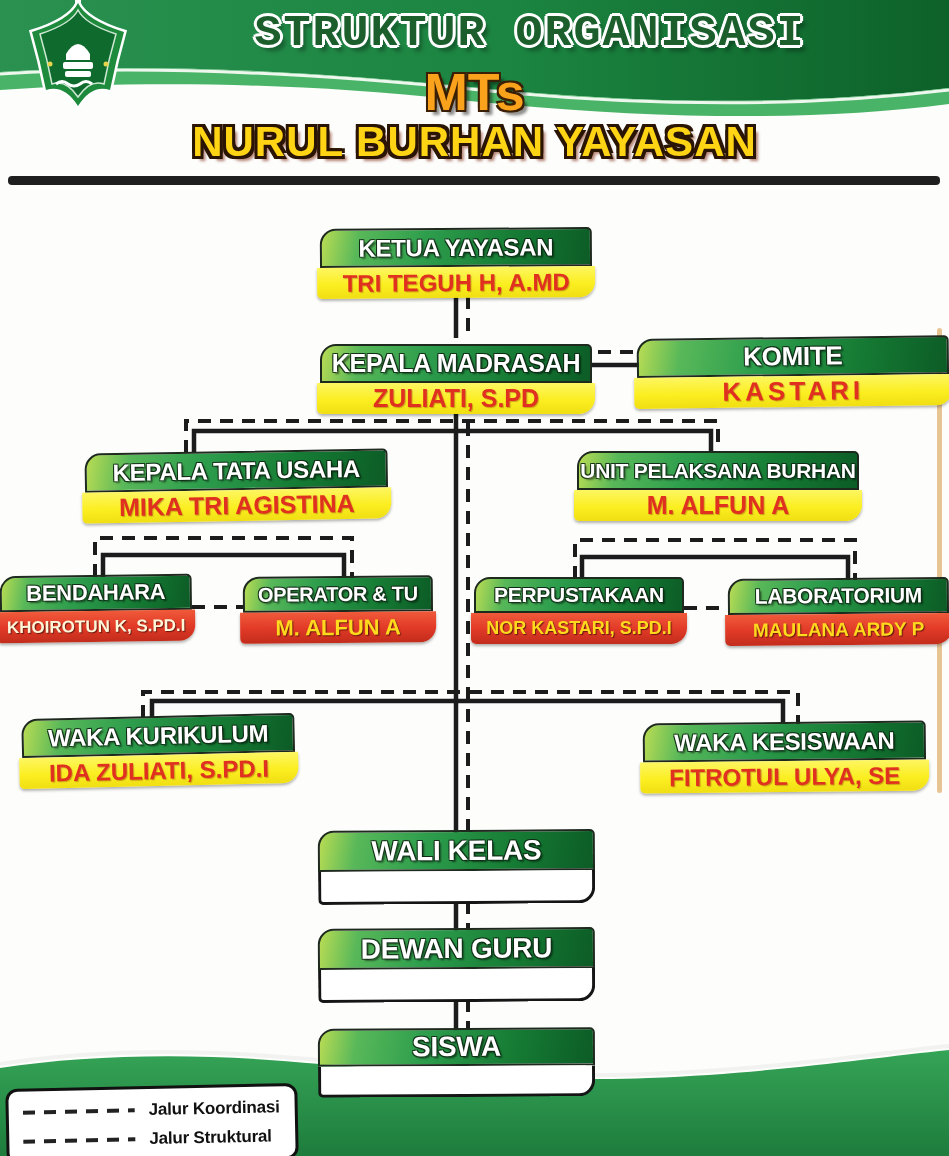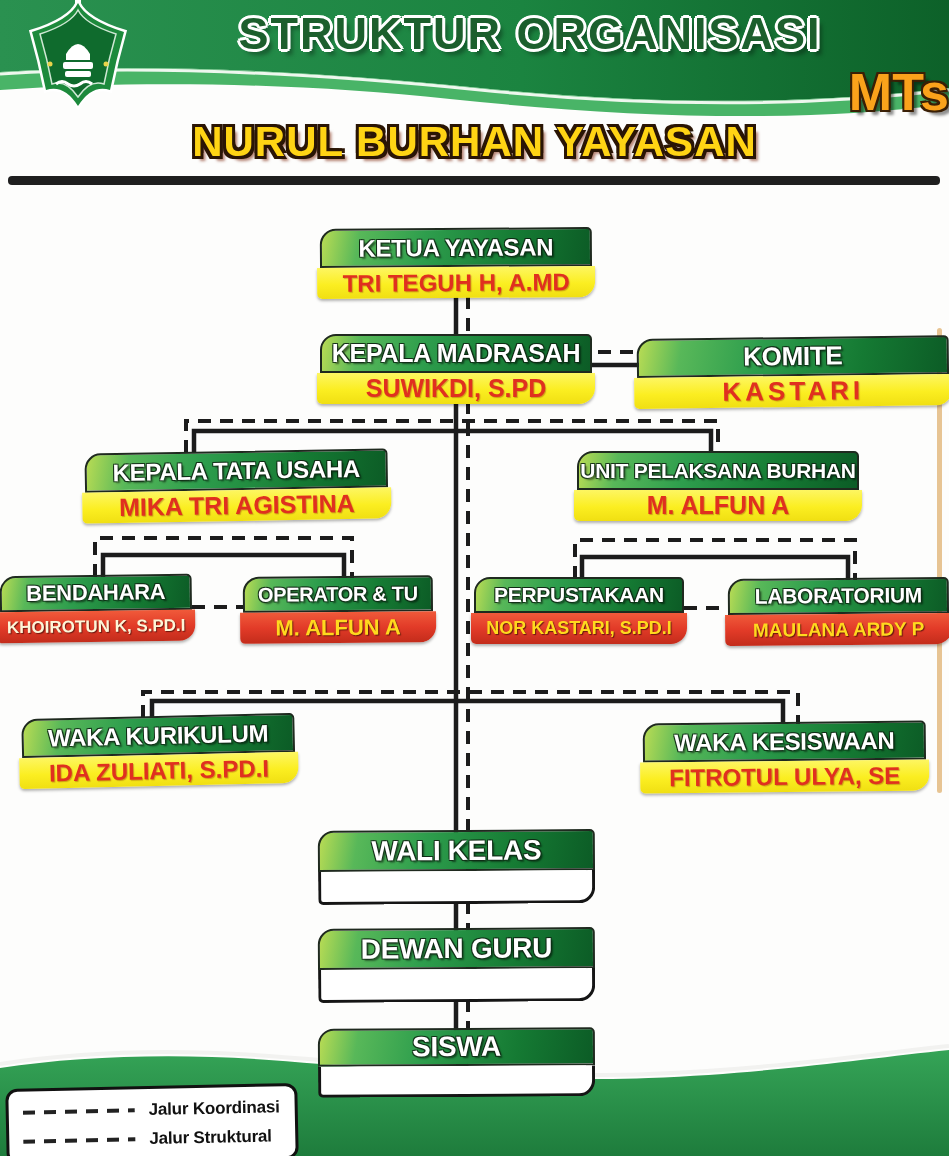--- a/index.html
+++ b/index.html
@@ -9,23 +9,24 @@
   }
   
   #banner-svg{position:absolute;top:0;left:0;z-index:3;}
   #logo{position:absolute;top:0;left:26px;z-index:5;}
   .poster-title{
     position:absolute;top:8px;left:150px;width:760px;z-index:4;text-align:center;
     font-size:45px;font-weight:bold;letter-spacing:2px;color:#1c5f2d;
     text-shadow:-2px -2px 0 #fff,2px -2px 0 #fff,-2px 2px 0 #fff,2px 2px 0 #fff,
                 0 -3px 0 #fff,0 3px 0 #fff,-3px 0 0 #fff,3px 0 0 #fff,
                 5px 6px 4px rgba(0,0,0,.35);
+    font-family:Liberation Mono, monospace;
   }
   .poster-sub1{
-    position:absolute;top:62px;left:0;width:949px;z-index:4;text-align:right;
+    position:absolute;top:62px;left:0;width:949px;z-index:4;text-align:center;
     font-size:52px;font-weight:bold;color:#faa21b;
     text-shadow:-2px -2px 0 #3a1f05,2px -2px 0 #3a1f05,-2px 2px 0 #3a1f05,2px 2px 0 #3a1f05,
                 5px 5px 3px rgba(0,0,0,.45);
   }
   .poster-sub2{
     position:absolute;top:118px;left:0;width:949px;z-index:4;text-align:center;
     font-size:42px;font-weight:bold;letter-spacing:1px;color:#ffd414;
     text-shadow:-3px -3px 0 #2a1505,3px -3px 0 #2a1505,-3px 3px 0 #2a1505,3px 3px 0 #2a1505,
                 0 -3px 0 #2a1505,0 3px 0 #2a1505,5px 5px 3px rgba(120,30,0,.55);
   }
@@ -148,23 +149,23 @@
       <path d="M468,901 V932"></path>
       <path d="M468,999 V1032"></path>
     </g>
   </svg>
 
   <div class="node" style="left:320px;top:228px;width:272px;transform:rotate(-0.4deg)">
     <div class="bar-title" style="font-size:24px">KETUA YAYASAN</div>
     <div class="bar-name yellow" style="font-size:24px">TRI TEGUH H, A.MD</div>
   </div>
 
-  <div class="node" style="left:320px;top:334px;width:272px">
+  <div class="node" style="left:320px;top:344px;width:272px">
     <div class="bar-title" style="font-size:25px">KEPALA MADRASAH</div>
-    <div class="bar-name yellow" style="font-size:25px">SUWIKDI, S.PD</div>
+    <div class="bar-name yellow" style="font-size:25px">ZULIATI, S.PD</div>
   </div>
 
   <div class="node" style="left:637px;top:337px;width:312px;transform:rotate(-0.7deg)">
     <div class="bar-title" style="font-size:26px">KOMITE</div>
     <div class="bar-name yellow" style="font-size:26px;letter-spacing:4px">KASTARI</div>
   </div>
 
   <div class="node" style="left:85px;top:451px;width:303px;transform:rotate(-1deg)">
     <div class="bar-title" style="font-size:24px">KEPALA TATA USAHA</div>
     <div class="bar-name yellow" style="font-size:25px">MIKA TRI AGISTINA</div>

